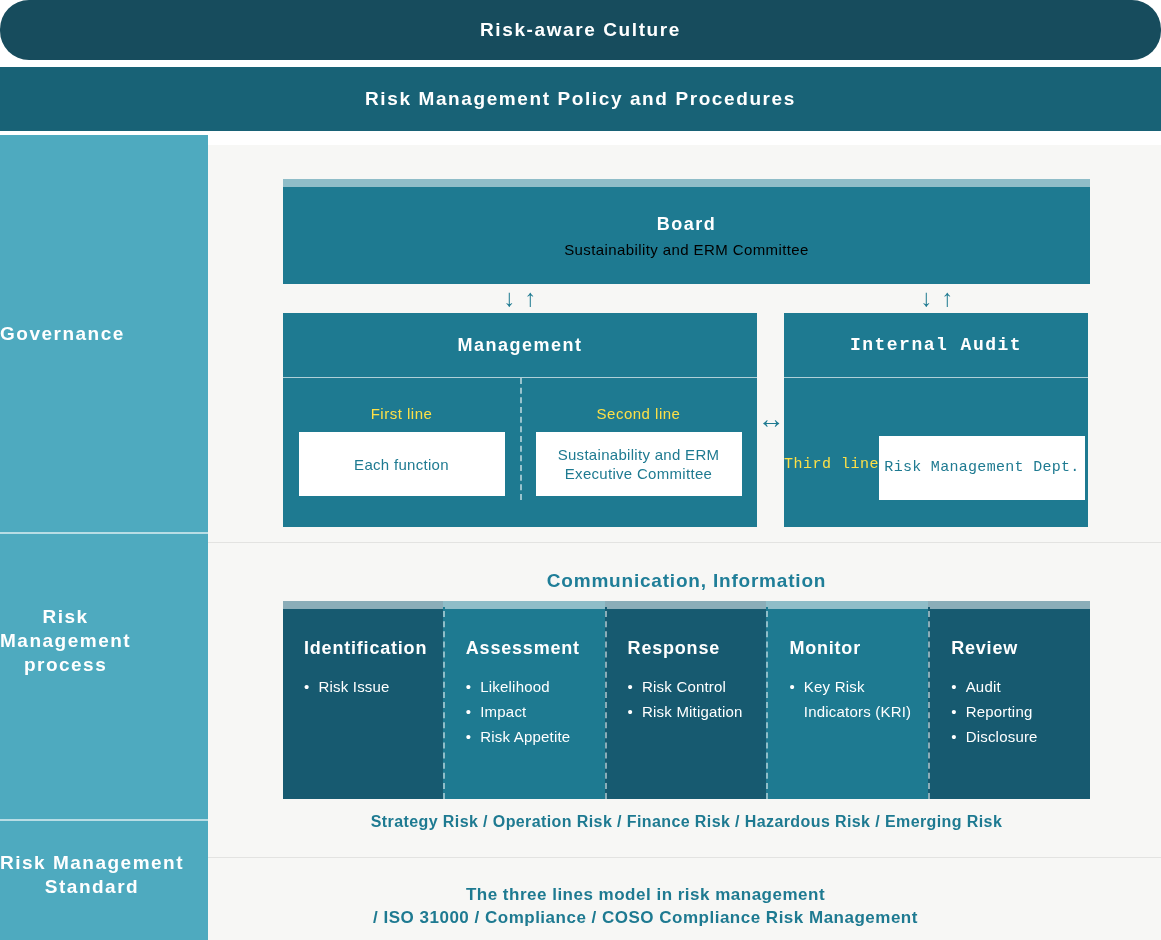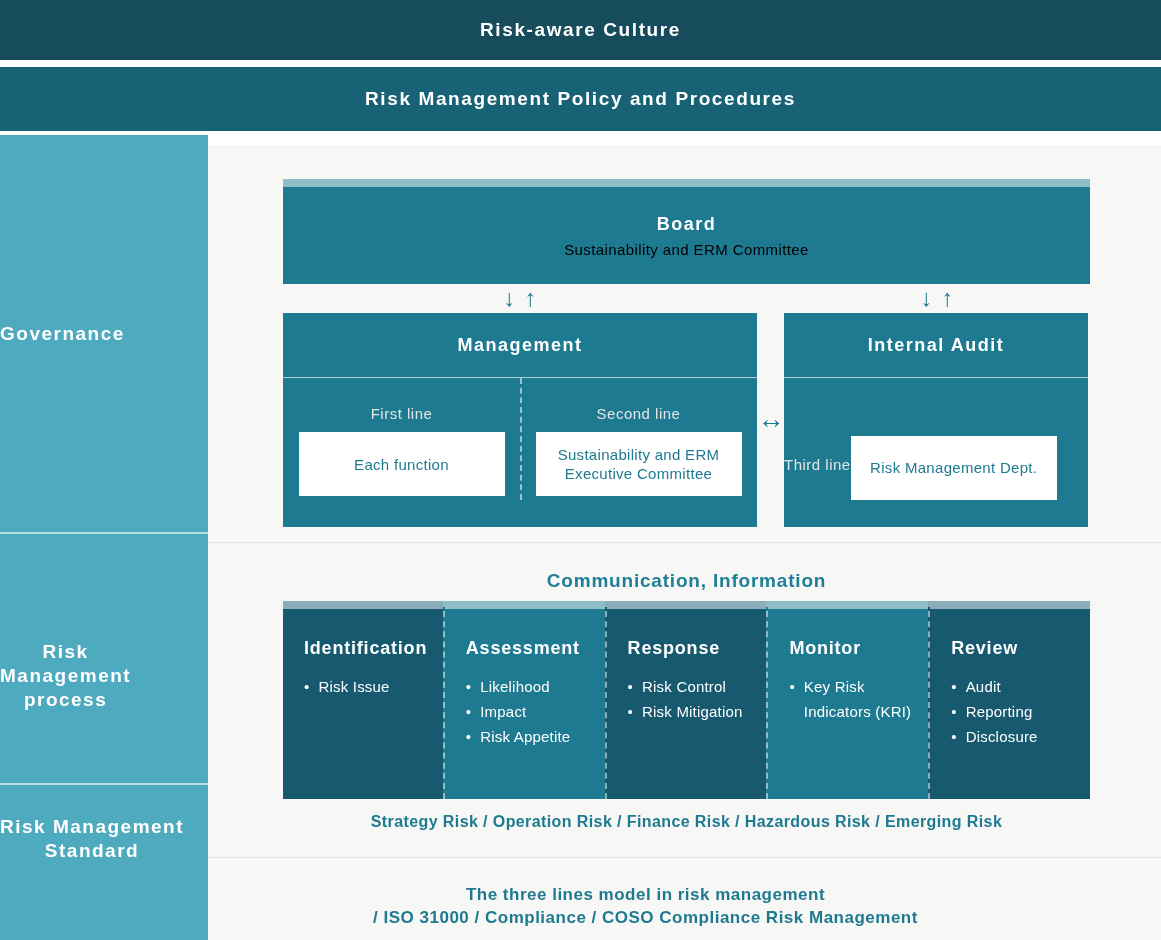--- a/index.html
+++ b/index.html
@@ -3,48 +3,48 @@
 <meta charset="utf-8">
 <style>
   html,body{margin:0;padding:0;background:#ffffff;}
   .stage{
     position:relative;width:1161px;height:940px;background:#ffffff;overflow:hidden;
     font-family:"Liberation Sans", sans-serif;
     -webkit-font-smoothing:antialiased;
   }
   
   .banner{position:absolute;left:0;width:1161px;display:flex;align-items:center;justify-content:center;}
-  .banner1{top:0;height:60px;background:#174C5D;}
+  .banner1{top:0;height:60px;background:#174C5D;border-radius:29px;}
   .banner2{top:67px;height:64px;background:#186276;}
   .banner-text{color:#ffffff;font-size:19px;font-weight:bold;letter-spacing:1.6px;}
   
   .sidebar{position:absolute;left:0;top:135px;width:208px;height:805px;background:#4EAABF;}
   .side-sec{box-sizing:border-box;display:flex;align-items:center;justify-content:flex-start;text-align:center;}
   .sec-governance{height:397px;}
-  .sec-process{height:251px;border-top:2px solid rgba(255,255,255,0.6);align-items:flex-start;padding-top:106px;}
+  .sec-process{height:287px;border-top:2px solid rgba(255,255,255,0.6);align-items:flex-start;padding-top:71px;}
   .sec-standard{height:93px;border-top:2px solid rgba(255,255,255,0.6);padding-top:16px;}
   .side-label{color:#ffffff;font-size:19px;font-weight:bold;letter-spacing:1.5px;line-height:24px;white-space:pre-line;}
   
   .main{position:absolute;left:208px;top:145px;width:953px;height:805px;background:#F7F7F5;}
   .hdiv{position:absolute;left:0;width:953px;height:1px;background:#E3E3E1;}
   .hdiv1{top:397px;}
   .hdiv2{top:712px;}
   
   .gbox{position:absolute;background:#1E7A91;box-sizing:border-box;}
   .gstrip{height:8px;background:rgba(255,255,255,0.5);}
   .board{left:75px;top:34px;width:807px;height:105px;}
   .board-body{height:97px;display:flex;flex-direction:column;align-items:center;justify-content:center;gap:4px;}
   .box-title{color:#ffffff;font-size:18px;font-weight:bold;letter-spacing:1.5px;line-height:24px;}
   .box-sub{color:#000000;font-size:15px;letter-spacing:0.4px;line-height:20px;}
   .mgmt{left:75px;top:168px;width:474px;height:214px;}
-  .iaudit{left:576px;top:168px;width:304px;height:214px;}
+  .iaudit{left:576px;top:168px;width:304px;height:214px;font-family:Liberation Mono, monospace;}
   .gbox-header{height:64px;display:flex;align-items:center;justify-content:center;border-bottom:1px solid rgba(255,255,255,0.65);}
   .gbox-body{position:relative;height:149px;display:flex;}
   .half{width:50%;display:flex;flex-direction:column;align-items:center;padding-top:24px;box-sizing:border-box;}
-  .line-label{color:#e5e5e5;font-size:15px;letter-spacing:0.5px;line-height:24px;}
+  .line-label{color:#fde047;font-size:15px;letter-spacing:0.5px;line-height:24px;}
   .white-box{margin-top:6px;width:206px;height:64px;background:#ffffff;display:flex;align-items:center;justify-content:center;
     color:#1E7A91;font-size:15px;letter-spacing:0.3px;text-align:center;line-height:19px;white-space:pre-line;}
   .dash-divider{position:absolute;left:50%;top:0;bottom:27px;border-left:2px dashed rgba(255,255,255,0.55);}
   .ia-body{flex-direction:row;align-items:center;padding-top:24px;box-sizing:border-box;display:flex;height:149px;}
   
   .arrow-pair{position:absolute;top:140px;width:62px;display:flex;justify-content:center;gap:9px;
     color:#1E7A91;font-size:24px;font-weight:bold;line-height:26px;}
   .pair-left{left:281px;}
   .pair-right{left:698px;}
   .arrow-both{position:absolute;left:549px;top:260px;width:28px;text-align:center;

